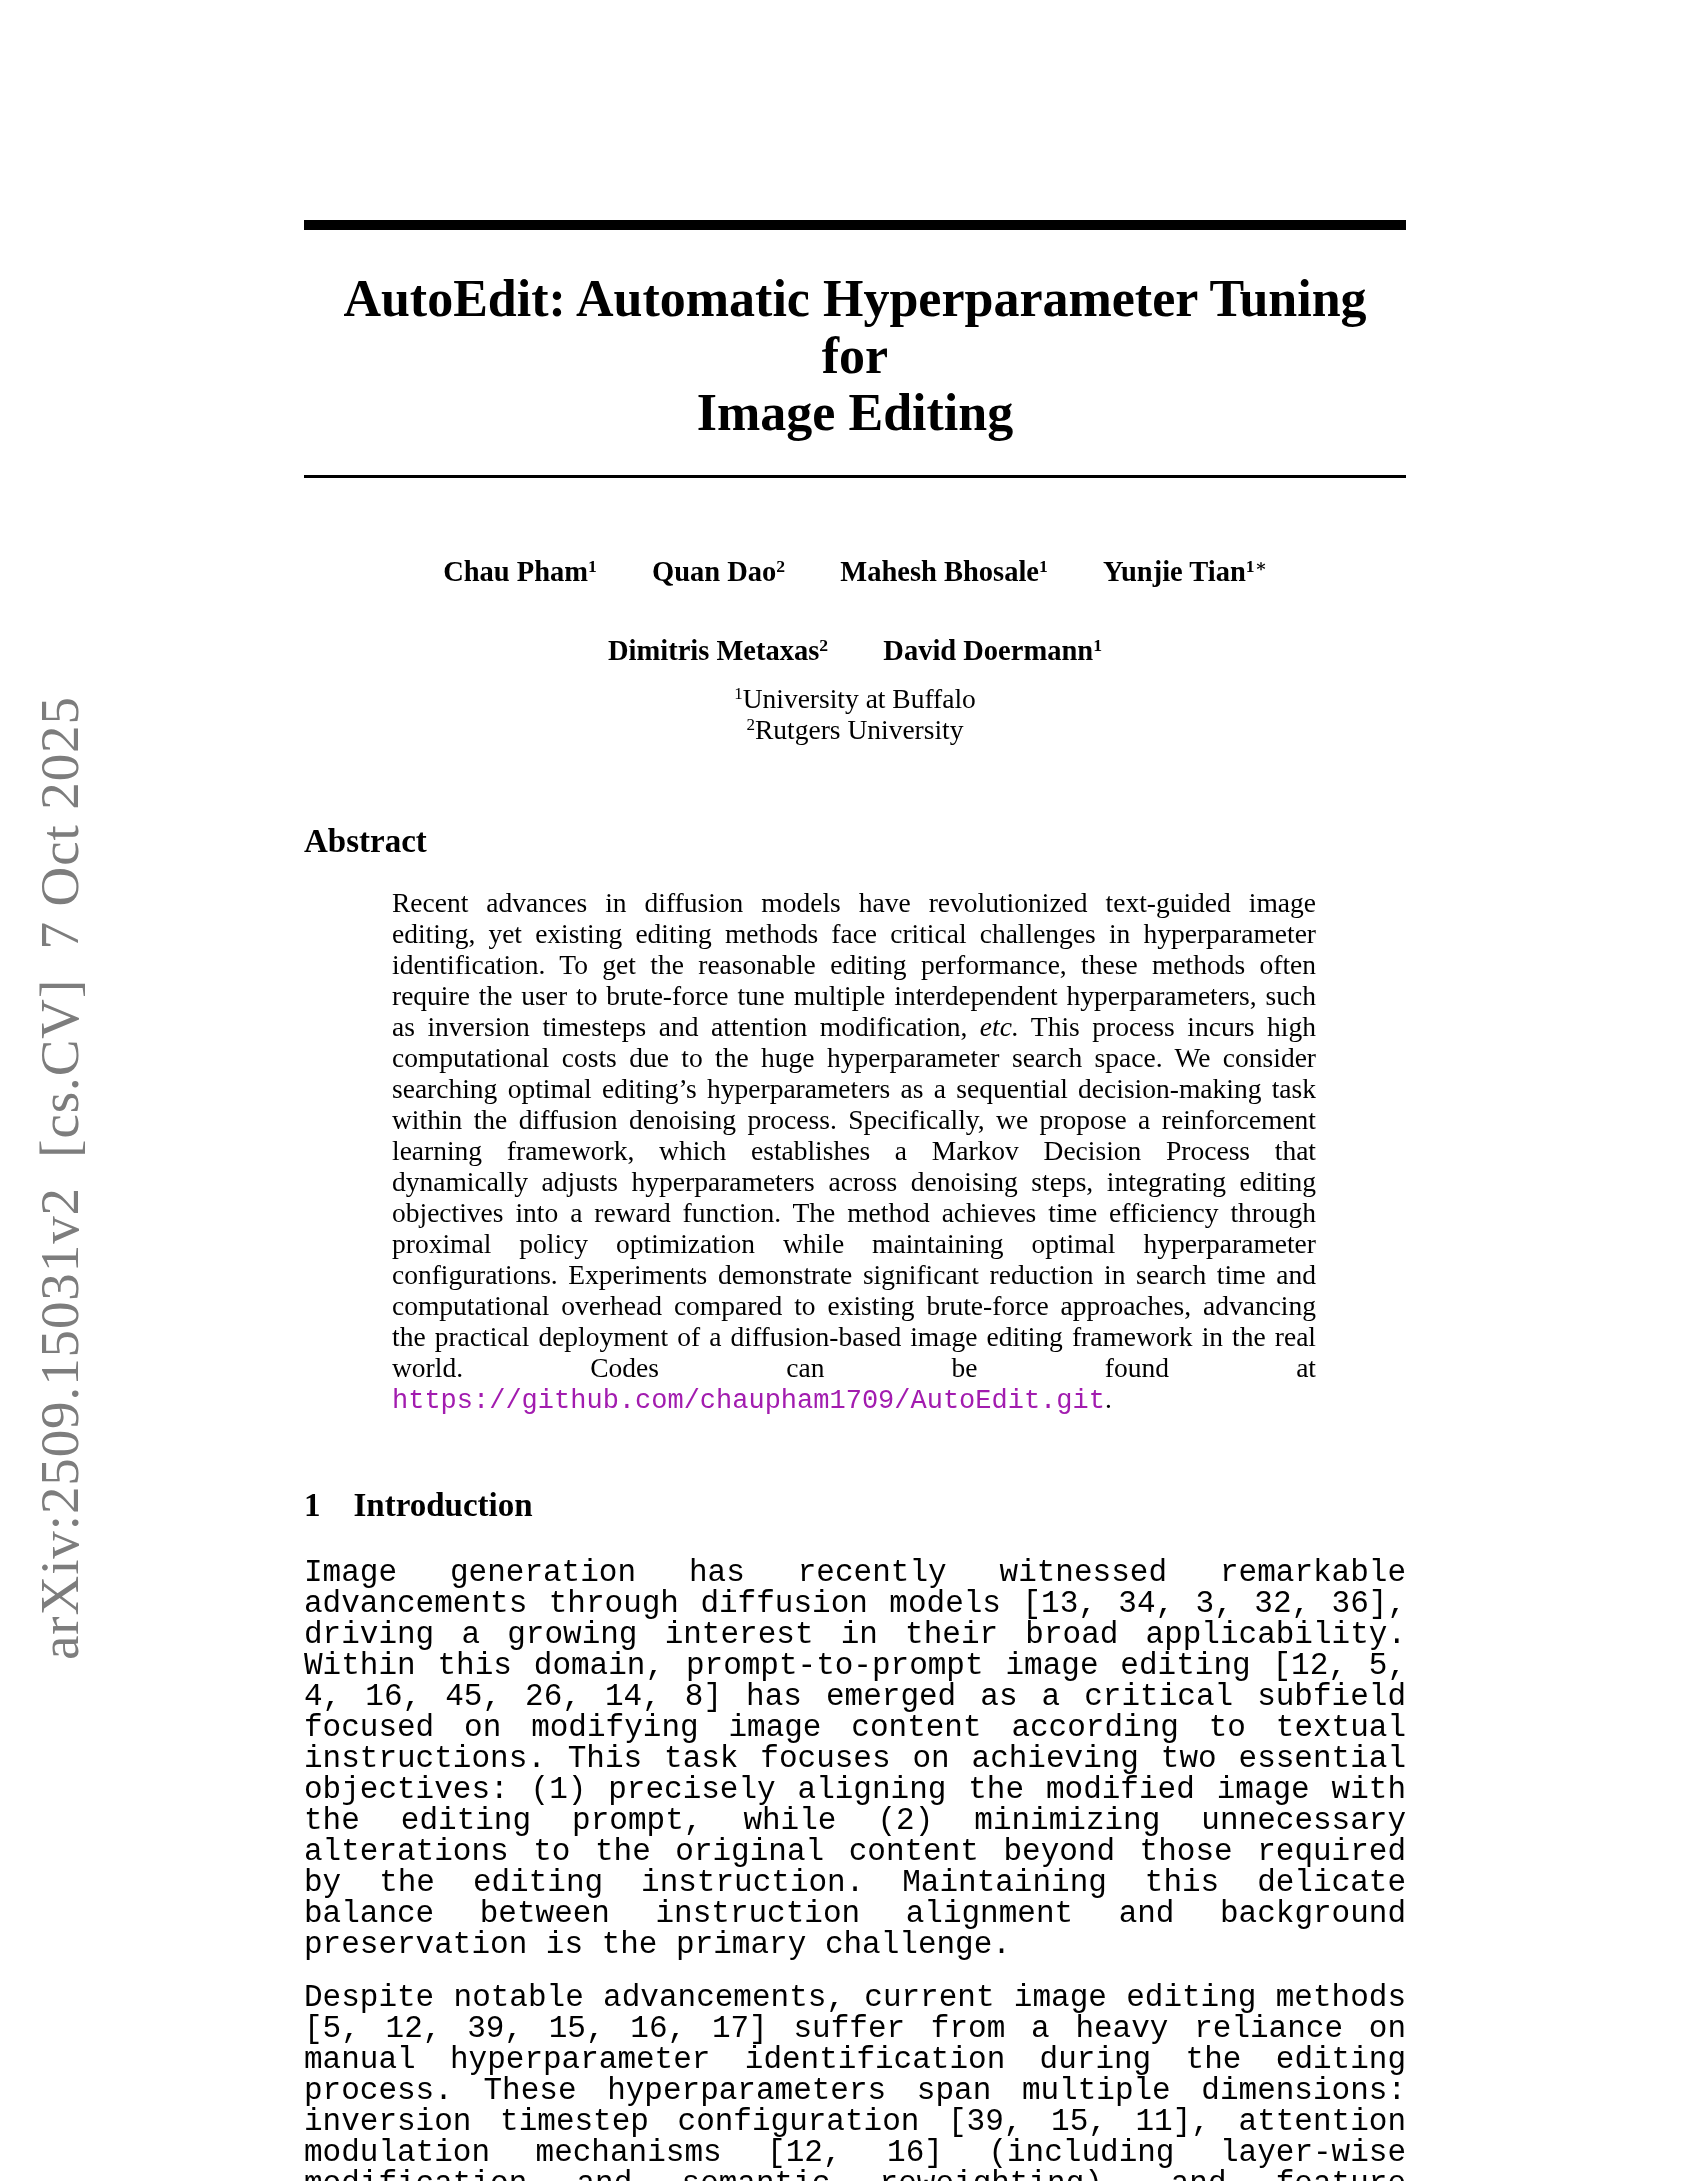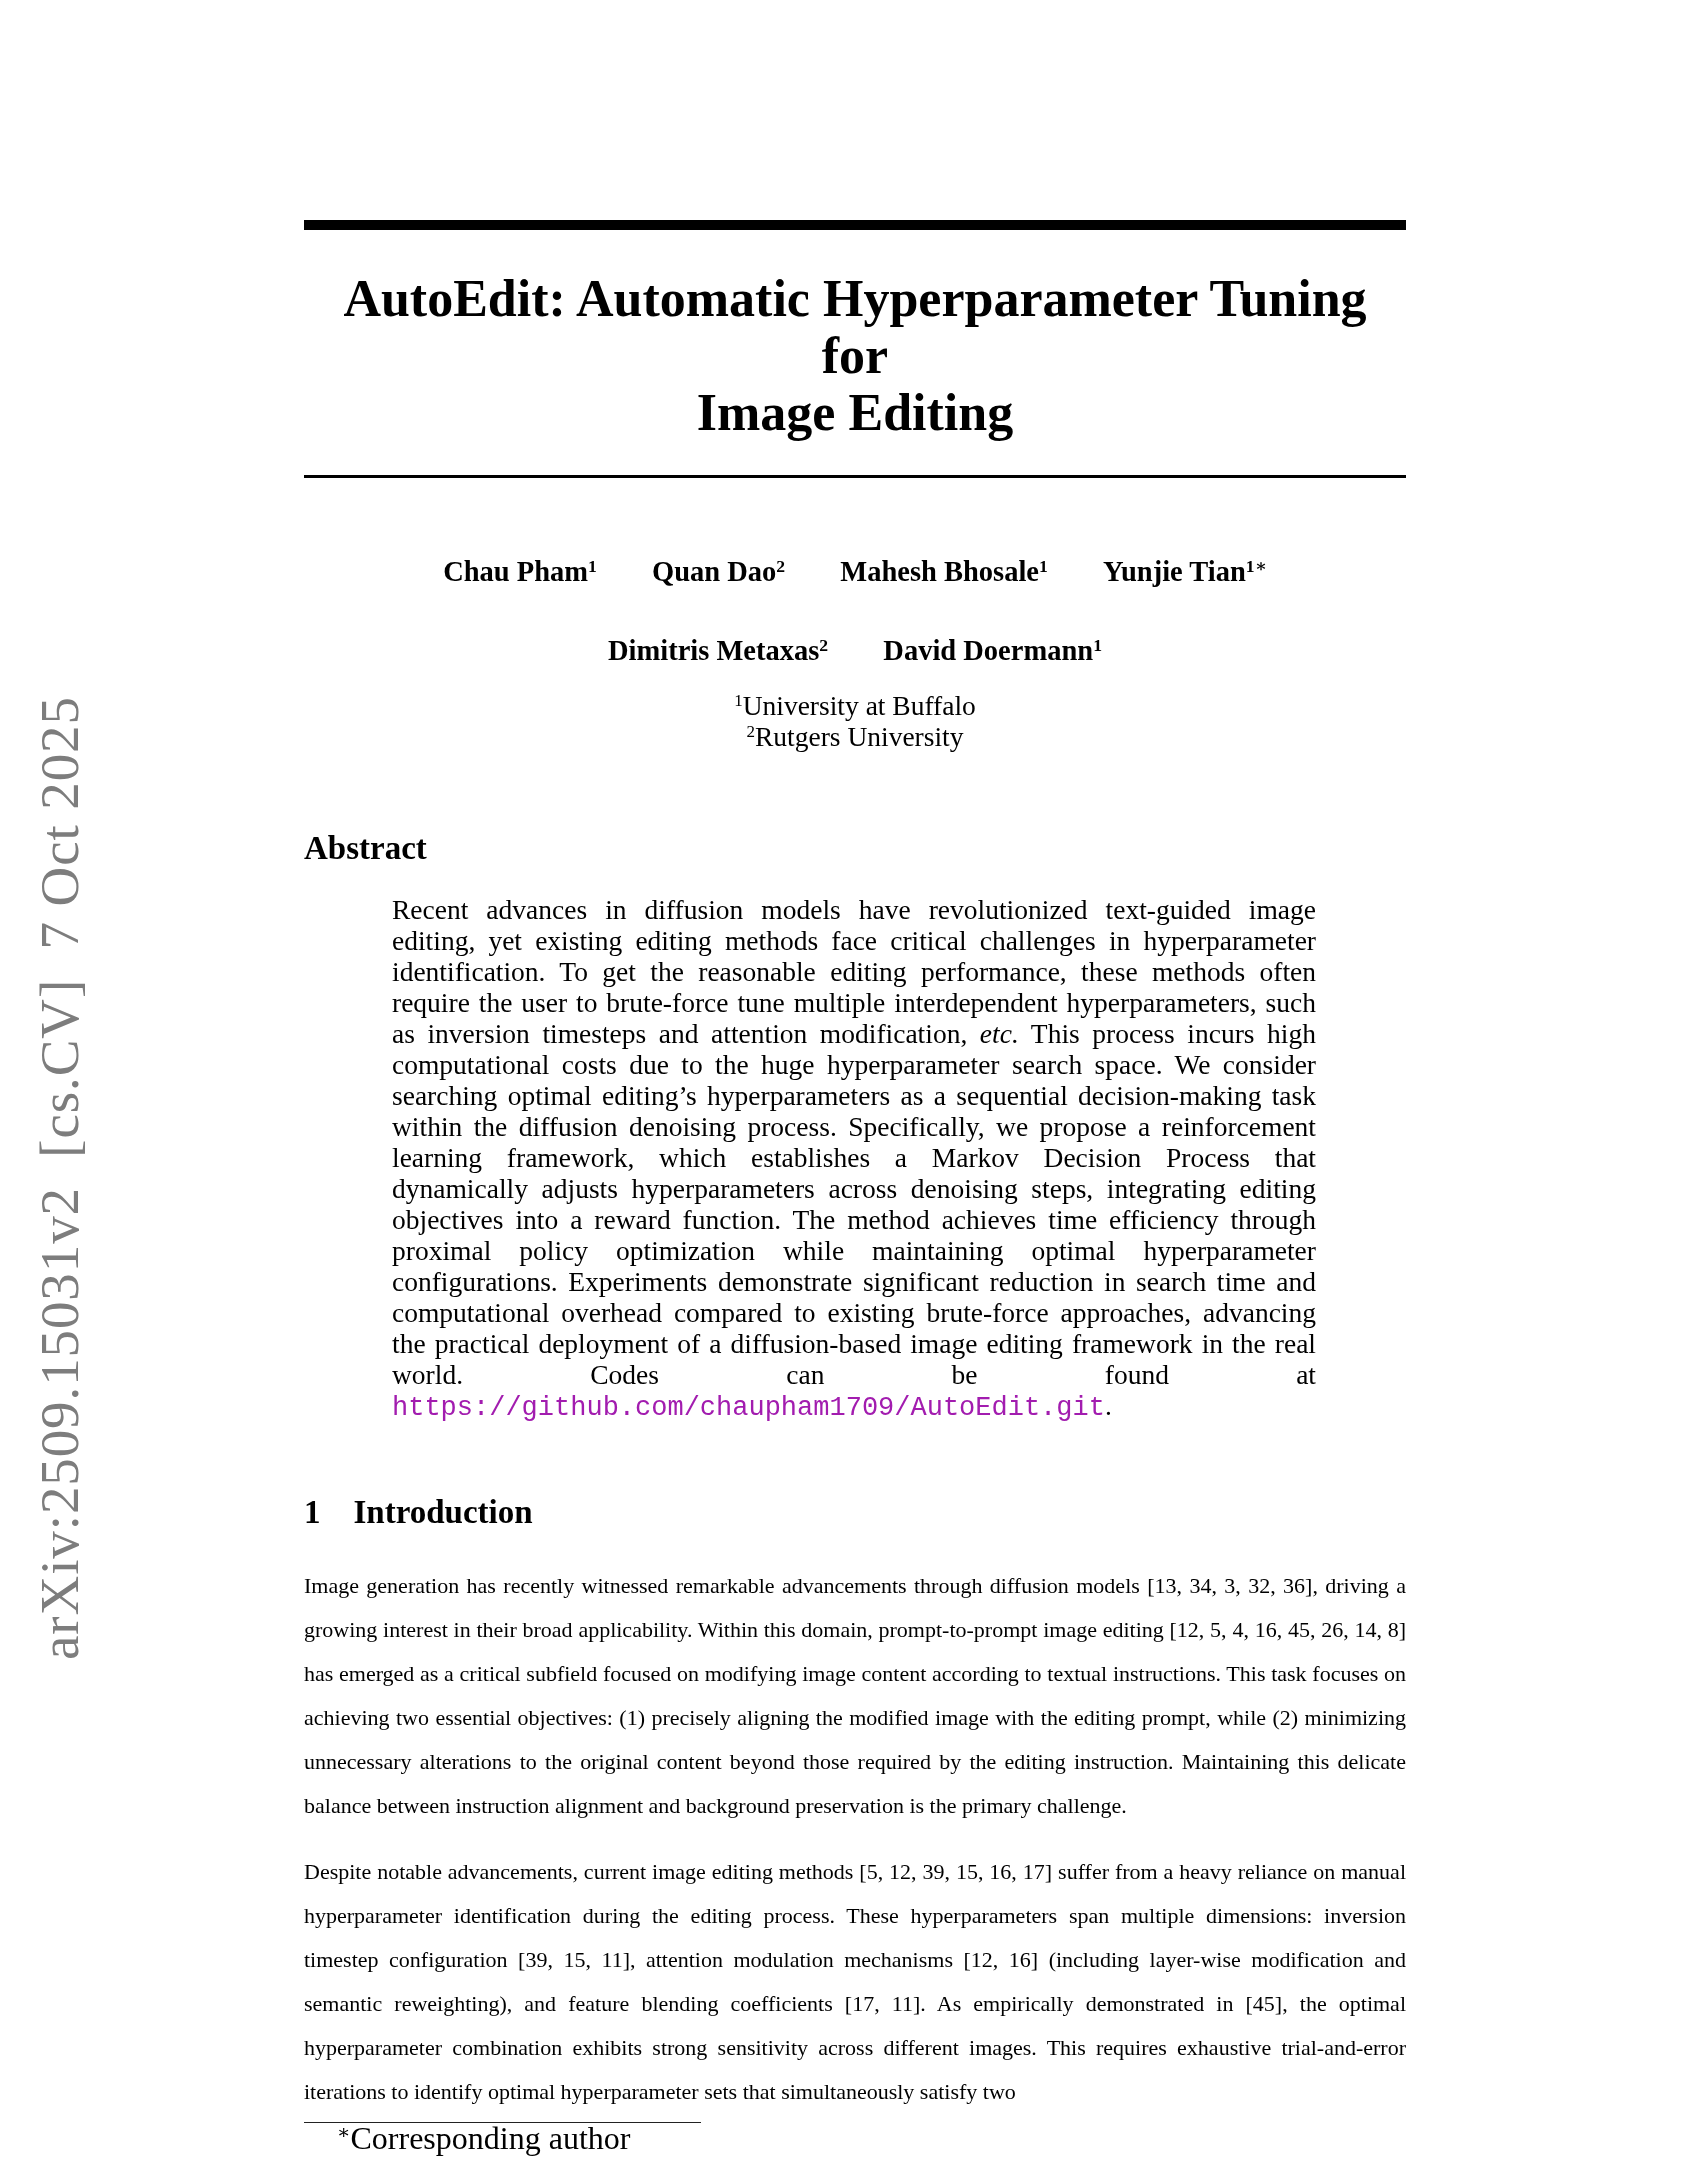--- a/index.html
+++ b/index.html
@@ -58,21 +58,21 @@
 
   sup {
     font-size:0.62em;
     vertical-align:baseline;
     position:relative;
     top:-0.5em;
     line-height:0;
   }
 
   .affiliations {
-    margin-top:23px;
+    margin-top:16px;
     text-align:center;
     font-size:27.5px;
     line-height:31px;
     font-weight:normal;
   }
 
   .abstract-heading {
     margin-top:78px;
     text-align:left;
     font-size:33px;
@@ -99,22 +99,23 @@
   .section-heading {
     margin-top:70px;
     font-size:33px;
     font-weight:bold;
     line-height:37px;
   }
   .section-heading .sec-num { display:inline-block; margin-right:33px; }
 
   .para {
     text-align:justify;
-    font-size:22px;
-    line-height:44px;
+    font-size:31px;
+    line-height:31px;
+    font-family:Liberation Mono, monospace;
   }
   .para-1 { margin-top:33px; }
   .para-2 { margin-top:22px; }
 
   .footnote-rule {
     margin-top:7.3px;
     width:397px;
     height:1.8px;
     background:#222;
   }

